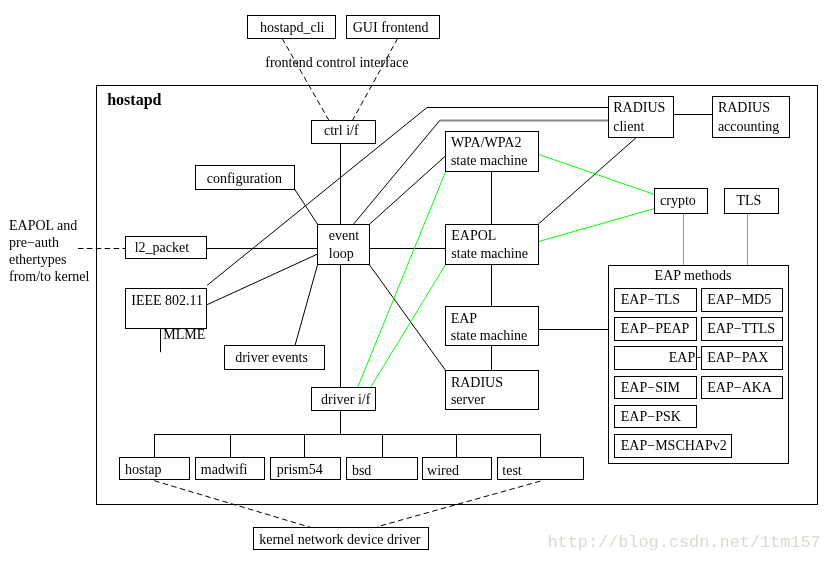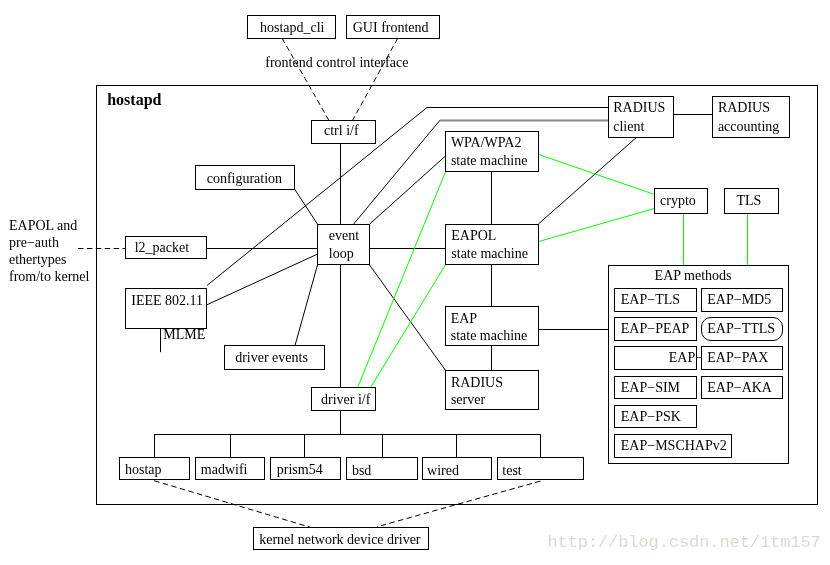--- a/index.html
+++ b/index.html
@@ -152,21 +152,21 @@
     </div>
 <div class="node" style="left:614.00px;top:288.00px;width:83.00px;height:24.00px;">
       <span class="lbl" style="left:5.80px;top:3.98px;">EAP−TLS</span>
     </div>
 <div class="node" style="left:701.00px;top:288.00px;width:82.00px;height:24.00px;">
       <span class="lbl" style="left:5.30px;top:3.98px;">EAP−MD5</span>
     </div>
 <div class="node" style="left:614.00px;top:317.00px;width:83.00px;height:24.00px;">
       <span class="lbl" style="left:5.80px;top:4.08px;">EAP−PEAP</span>
     </div>
-<div class="node" style="left:701.00px;top:317.00px;width:82.00px;height:24.00px;border-radius:10px;">
+<div class="node" style="left:701.00px;top:317.00px;width:82.00px;height:24.00px;">
       <span class="lbl" style="left:5.30px;top:4.08px;">EAP−TTLS</span>
     </div>
 <div class="node" style="left:614.00px;top:346.00px;width:83.00px;height:24.00px;">
       <span class="lbl" style="left:5.80px;top:4.08px;margin-left:48px;">EAP−GTC</span>
     </div>
 <div class="node" style="left:701.00px;top:346.00px;width:82.00px;height:24.00px;">
       <span class="lbl" style="left:5.30px;top:4.08px;">EAP−PAX</span>
     </div>
 <div class="node" style="left:614.00px;top:376.00px;width:83.00px;height:23.00px;">
       <span class="lbl" style="left:5.80px;top:3.58px;">EAP−SIM</span>

